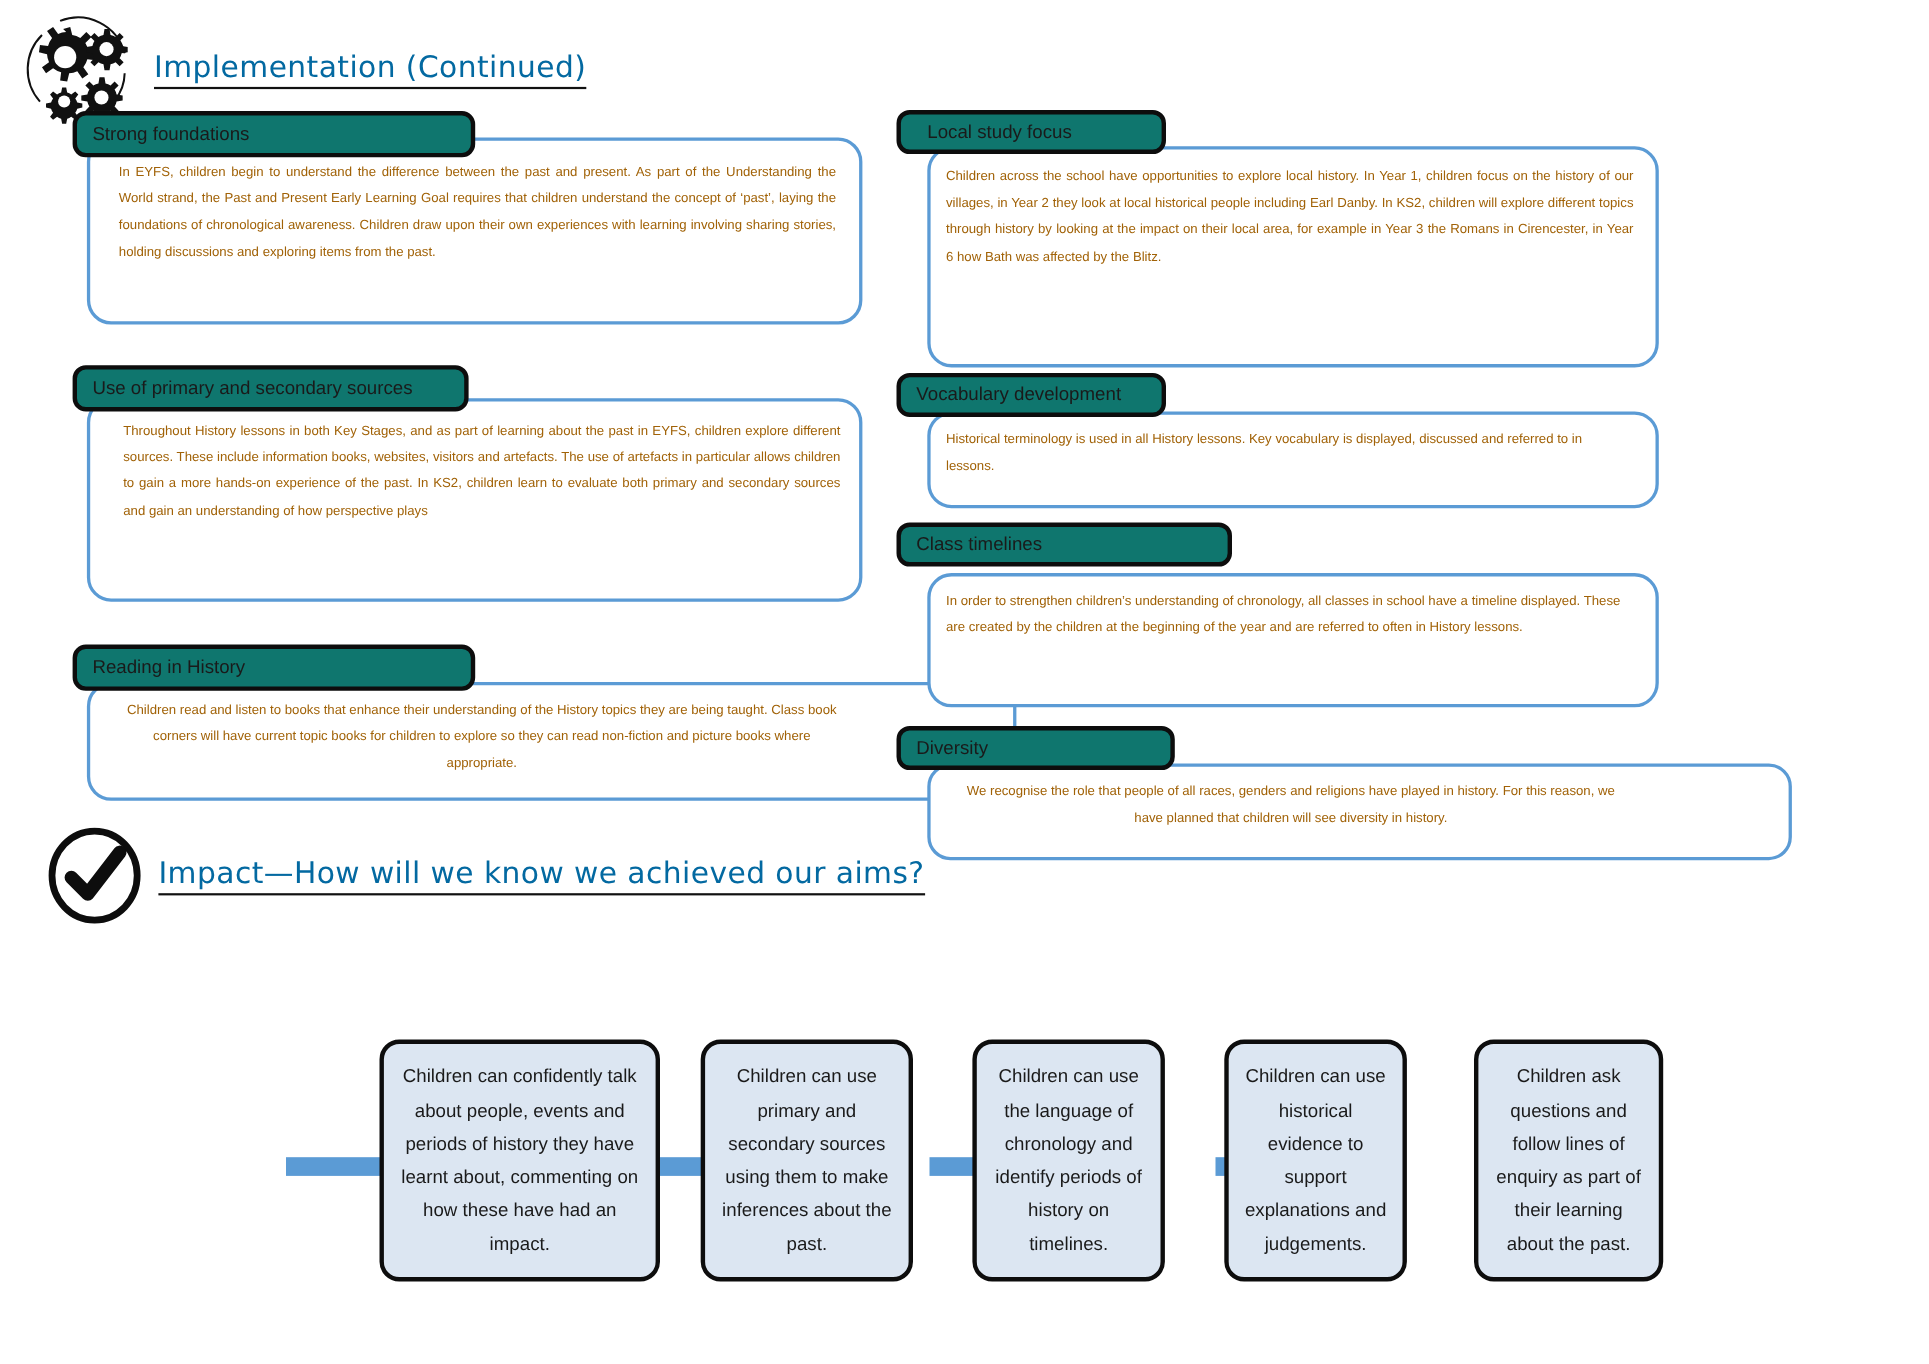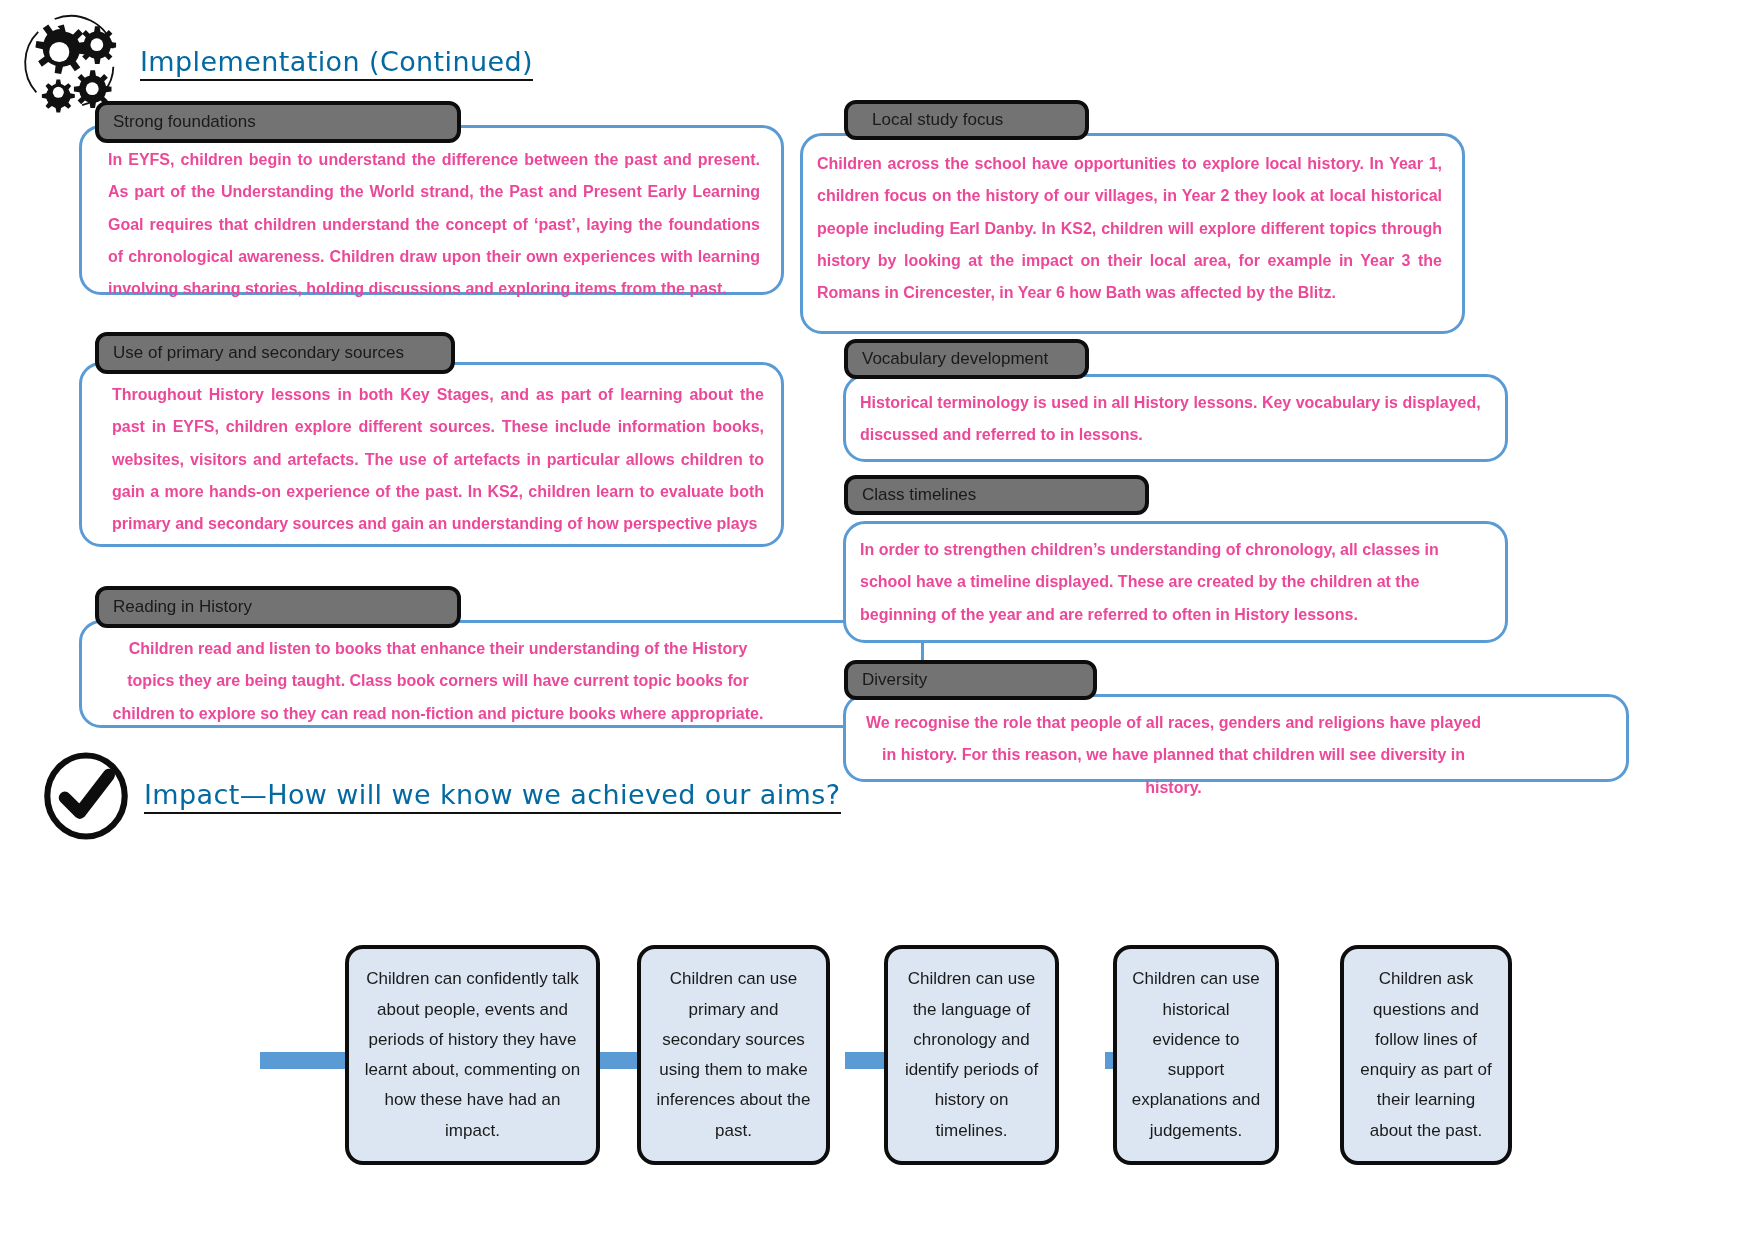--- a/index.html
+++ b/index.html
@@ -22,49 +22,47 @@
     border-bottom: 2px solid #111;
     padding-bottom: 2px;
     white-space: nowrap;
   }
   .icon-gears { width: 110px; height: 110px; flex: 0 0 110px; }
   .icon-check { width: 88px; height: 88px; flex: 0 0 88px; }
 
   
   .chip {
     position: absolute;
-    background: #737373;
+    background: #0f766e;
     border: 4px solid #0d0d0d;
     border-radius: 12px;
     display: flex;
     align-items: center;
     padding: 0 14px;
     font-size: 17px;
     color: #1a1a1a;
     z-index: 5;
     white-space: nowrap;
-    margin-left: 29px;
   }
 
   
   .bubble {
     position: absolute;
     background: #ffffff;
     border: 3.5px solid #5b9bd5;
     border-radius: 22px;
     z-index: 2;
   }
   .bubble .txt {
     position: absolute;
-    font-size: 16px;
+    font-size: 12px;
     line-height: 2.02;
-    color: #ec4899;
+    color: #a16207;
     text-align: justify;
     text-justify: inter-word;
-    font-weight: bold;
   }
   .bubble .txt.nojust { text-align: left; }
 
   
   .flowbox {
     position: absolute;
     background: #dce6f2;
     border: 4px solid #0d0d0d;
     border-radius: 18px;
     display: flex;
@@ -127,21 +125,21 @@
     <span>Use of primary and secondary sources</span>
   </div>
 
   <div class="bubble" style="left:79px; top:620px; width:845px; height:108px;">
     <div class="txt nojust" style="left:26px; top:10px; width:660px; text-align:center;">Children read and listen to books that enhance their understanding of the History topics they are being taught. Class book corners will have current topic books for children to explore so they can read non-fiction and picture books where appropriate.</div>
   </div>
   <div class="chip" style="left:66px; top:586px; width:366px; height:42px;">
     <span>Reading in History</span>
   </div>
 
-  <div class="bubble" style="left:800px; top:133px; width:665px; height:201px;">
+  <div class="bubble" style="left:843px; top:133px; width:665px; height:201px;">
     <div class="txt" style="left:14px; top:12px; width:625px;">Children across the school have opportunities to explore local history. In Year 1, children focus on the history of our villages, in Year 2 they look at local historical people including Earl Danby.  In KS2, children will explore different topics through history by looking at the impact on their local area, for example in Year 3 the Romans in Cirencester, in Year 6 how Bath was affected by the Blitz.</div>
   </div>
   <div class="chip" style="left:815px; top:100px; width:245px; height:40px;padding-left:24px;">
     <span>Local study focus</span>
   </div>
 
   <div class="bubble" style="left:843px; top:374px; width:665px; height:88px;">
     <div class="txt nojust" style="left:14px; top:10px; width:625px;">Historical terminology is used in all History lessons. Key vocabulary is displayed, discussed and referred to in lessons.</div>
   </div>
   <div class="chip" style="left:815px; top:339px; width:245px; height:40px;">

